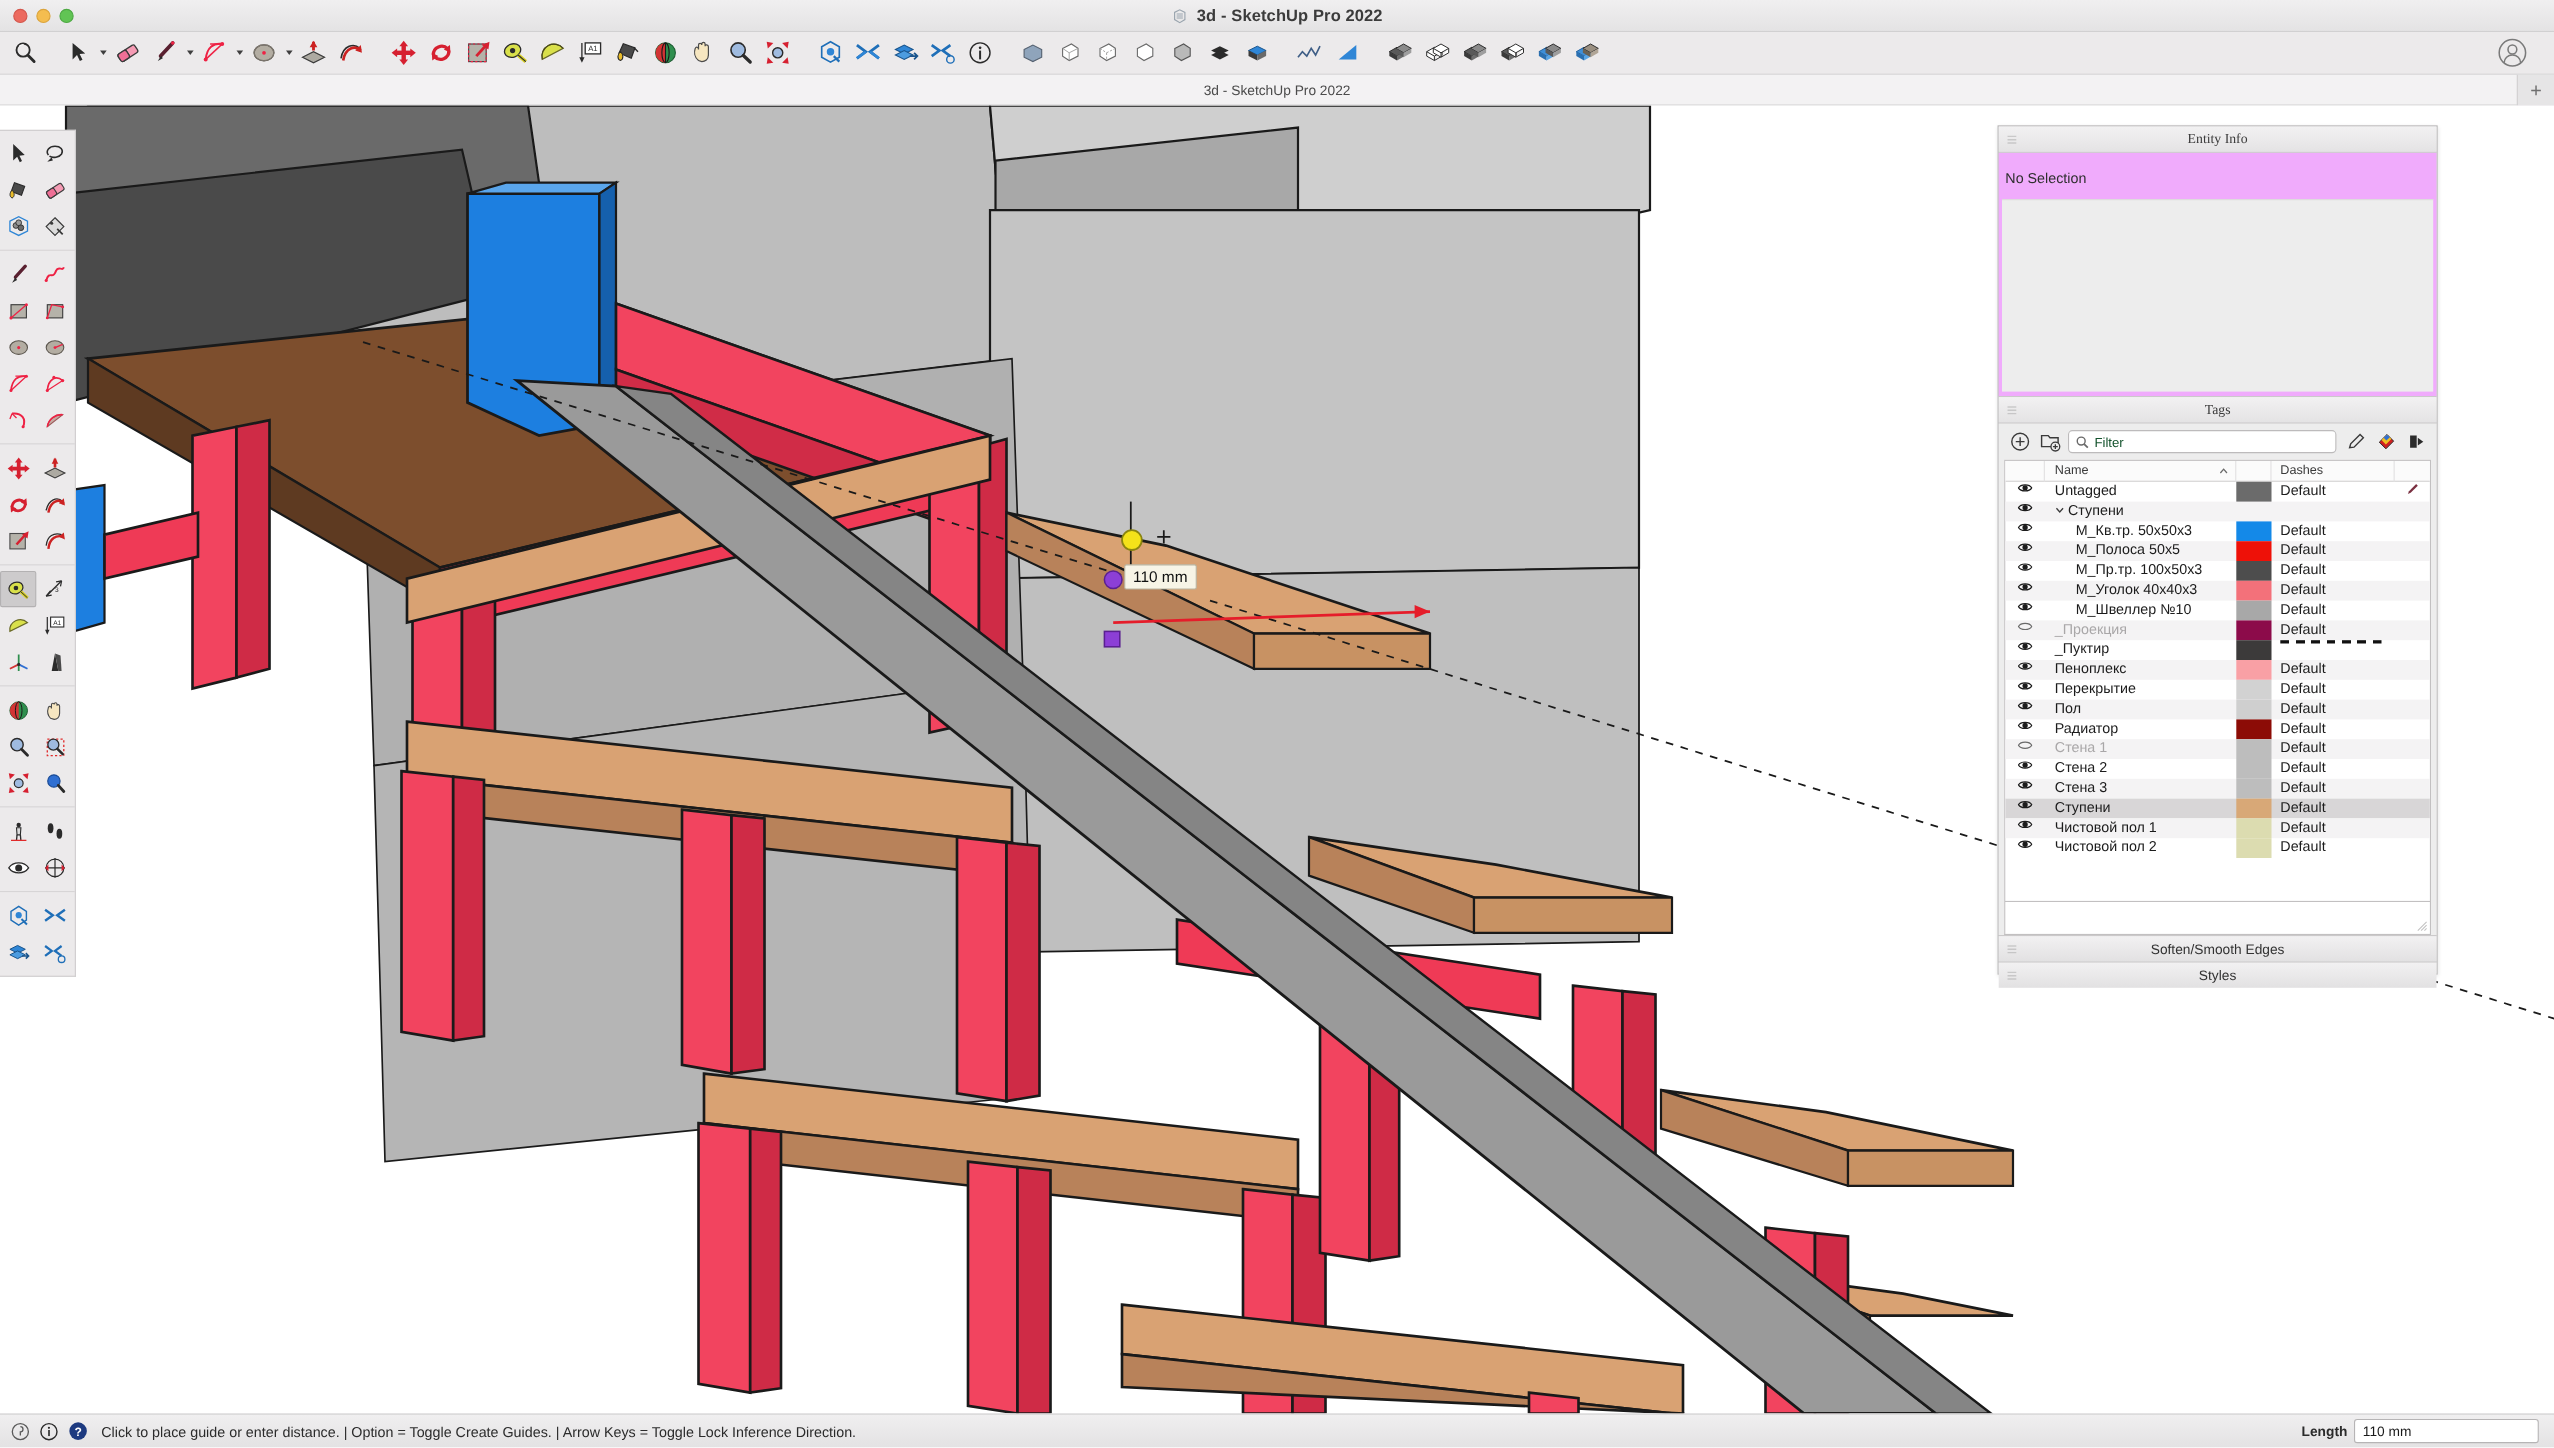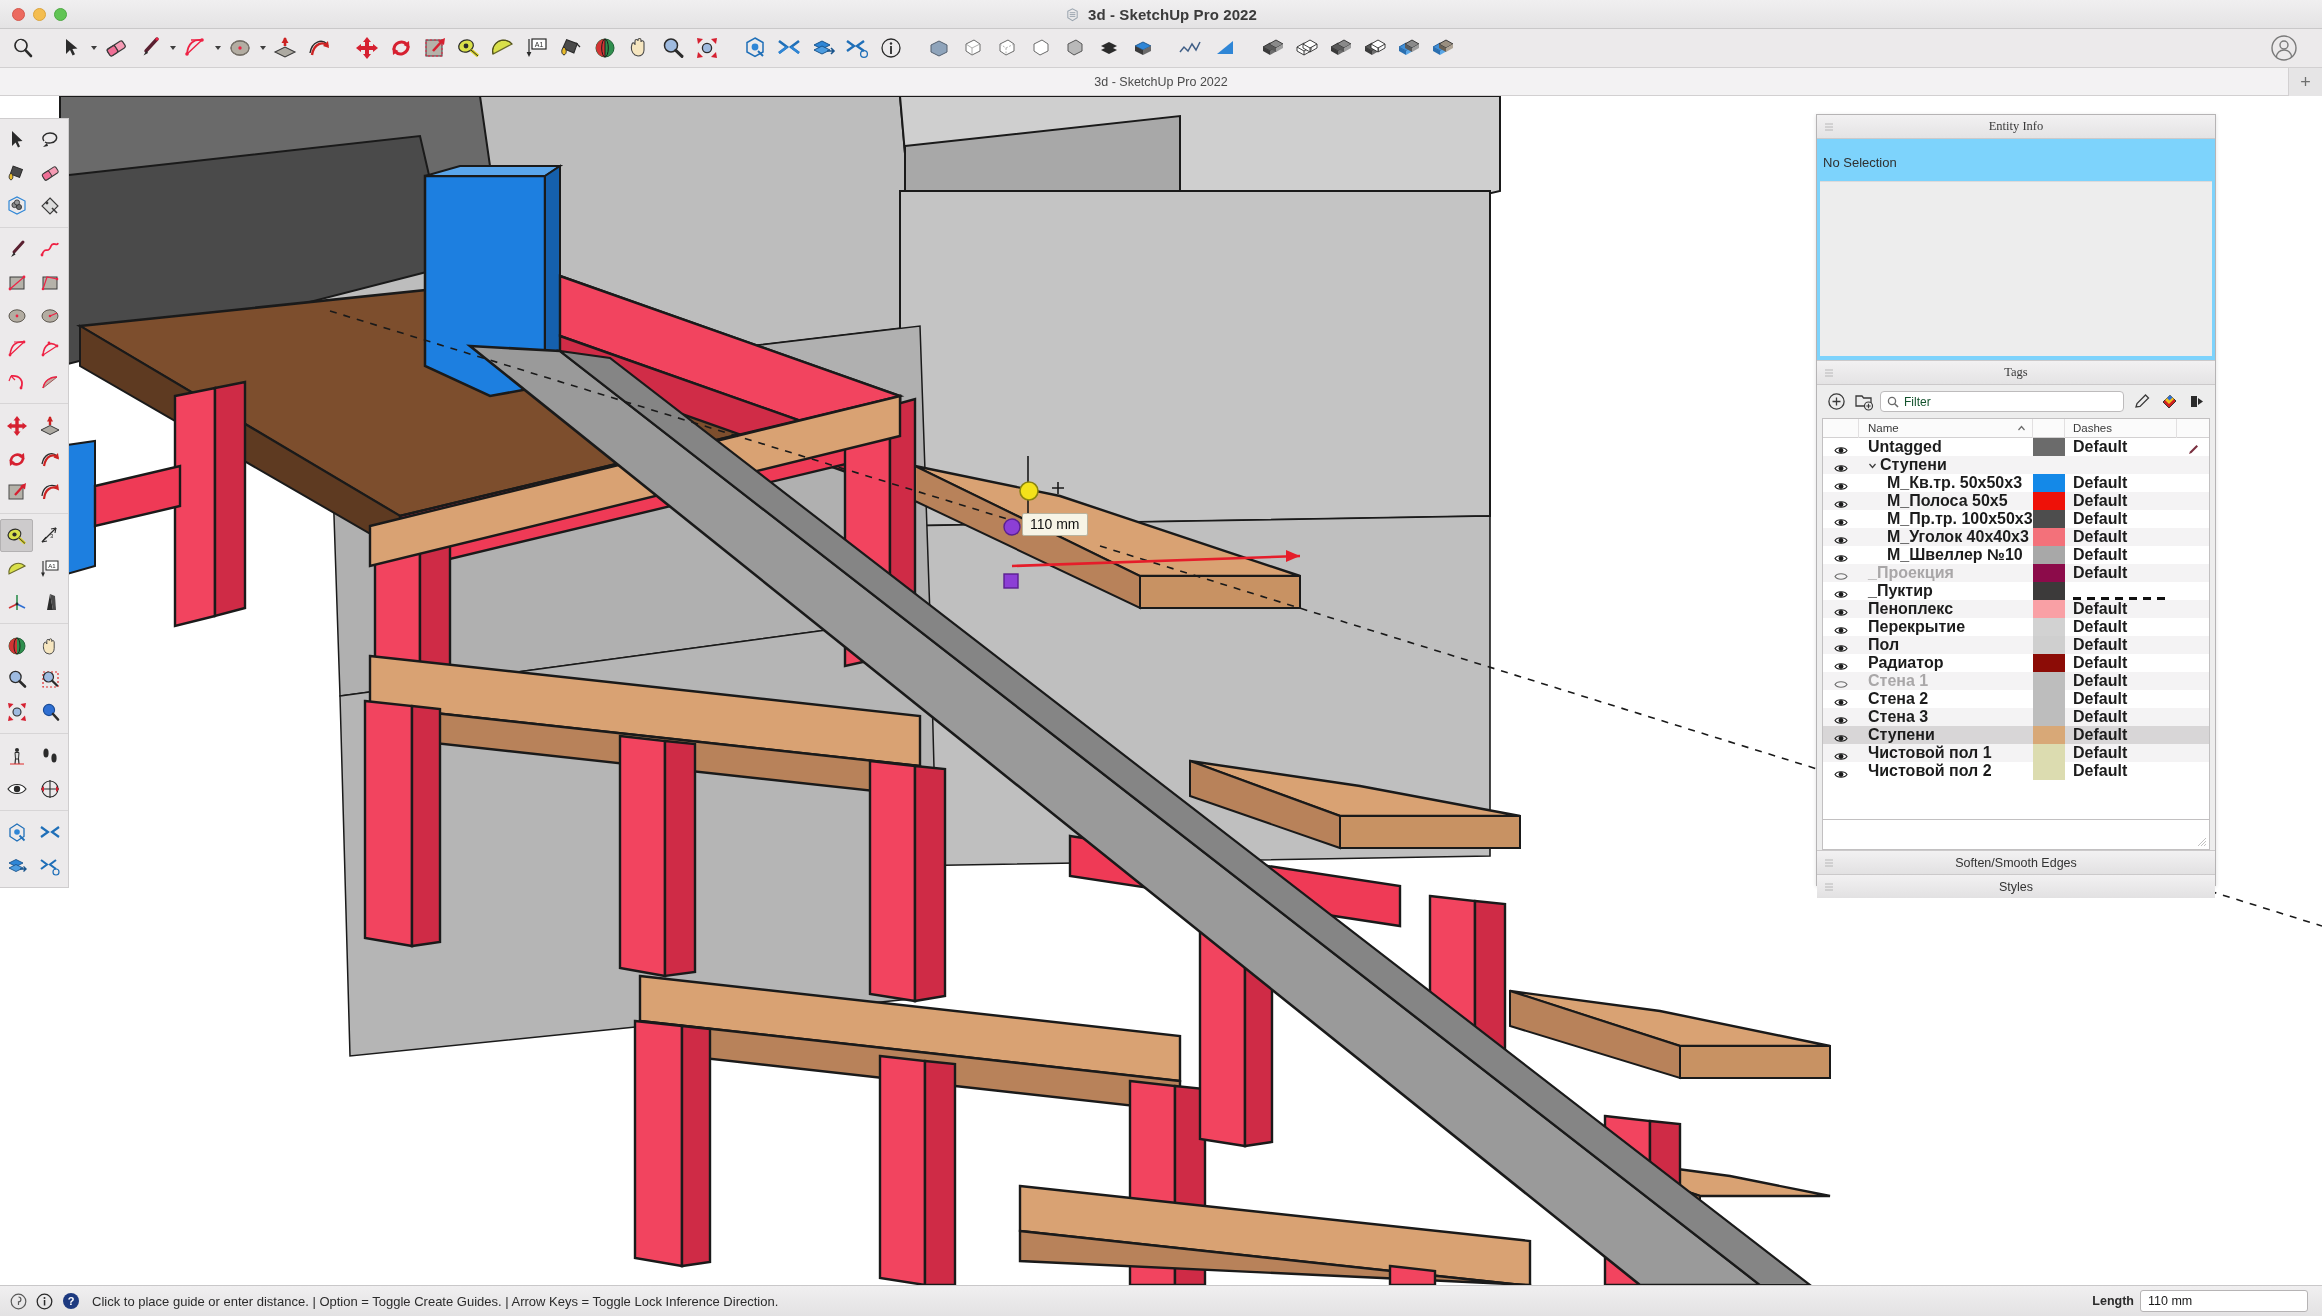--- a/index.html
+++ b/index.html
@@ -111,21 +111,21 @@
     border-bottom:1px solid #cbc9ca;
     display:flex; align-items:center; justify-content:center;
     position:relative;
   }
   .panel-head .ph-title { font-size:12.5px; color:#3a3a3a;font-family:Liberation Serif, serif; }
   .ph-grip {
     position:absolute; left:6px; top:6px; width:12px; height:12px; opacity:.35;
   }
 
   .entity-body {
-    height:222px; background:#7dd3fc; padding:14px 0 0 6px;
+    height:222px; background:#f0abfc; padding:14px 0 0 6px;
     border-bottom:1px solid #cbc9ca; position:relative;
   }
   .nosel { font-size:13px; color:#2f2f2f; }
   .entity-inner {
     position:absolute; left:3px; right:3px; top:42px; bottom:4px;
     background:#ededed; border-top:1px solid #dcdadb;
   }
 
   
   .tags-wrap { background:#ededed; }
@@ -152,21 +152,21 @@
   }
   .th-eye { width:36px; border-right:1px solid #e2e0e1; height:19px;}
   .th-name { flex:1; padding-left:9px; border-right:1px solid #e2e0e1; height:19px;
              display:flex; align-items:center; justify-content:space-between; padding-right:6px;}
   .th-sw { width:32px; border-right:1px solid #e2e0e1; height:19px;}
   .th-dash { width:112px; padding-left:8px; border-right:1px solid #e2e0e1; height:19px;
              display:flex; align-items:center;}
   .th-last { width:32px; height:19px; }
 
   .trow {
-    display:flex; height:18px; align-items:flex-end; font-size:16px; color:#1c1c1c;font-weight:bold;
+    display:flex; height:18px; align-items:flex-start; font-size:13px; color:#1c1c1c;
   }
   .trow.alt { background:#f4f3f4; }
   .trow.sel { background:#d8d6d7; }
   .trow.off .tname { color:#a9a7a8; }
   .t-eye { width:36px; display:flex; align-items:center; justify-content:center; }
   .t-name { flex:1; display:flex; align-items:center; padding-left:9px; gap:3px; overflow:hidden;}
   .t-name.indent { padding-left:28px; }
   .tname { white-space:nowrap; }
   .t-sw { width:32px; height:18px; }
   .t-sw i { display:block; width:32px; height:18px; }

